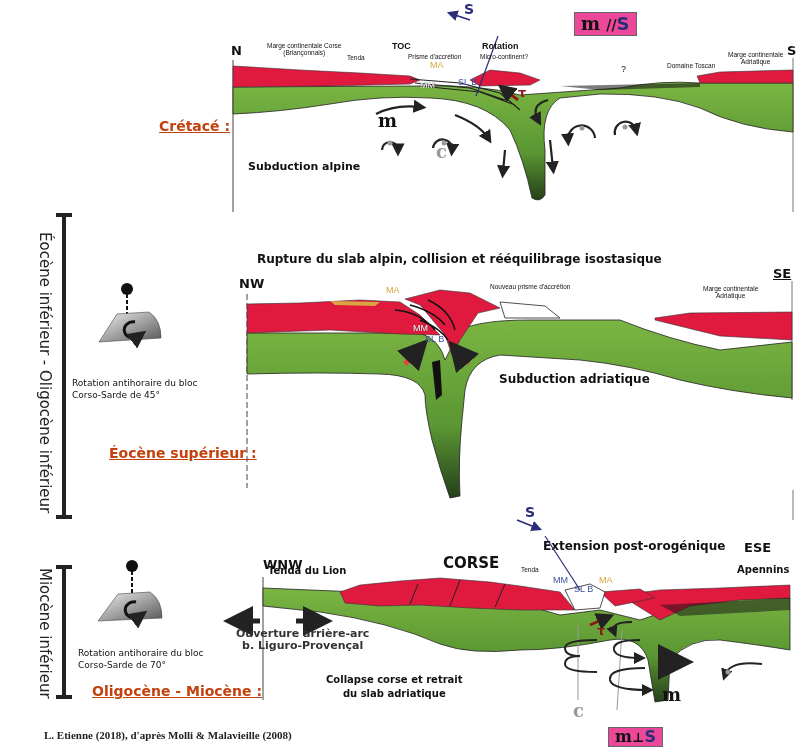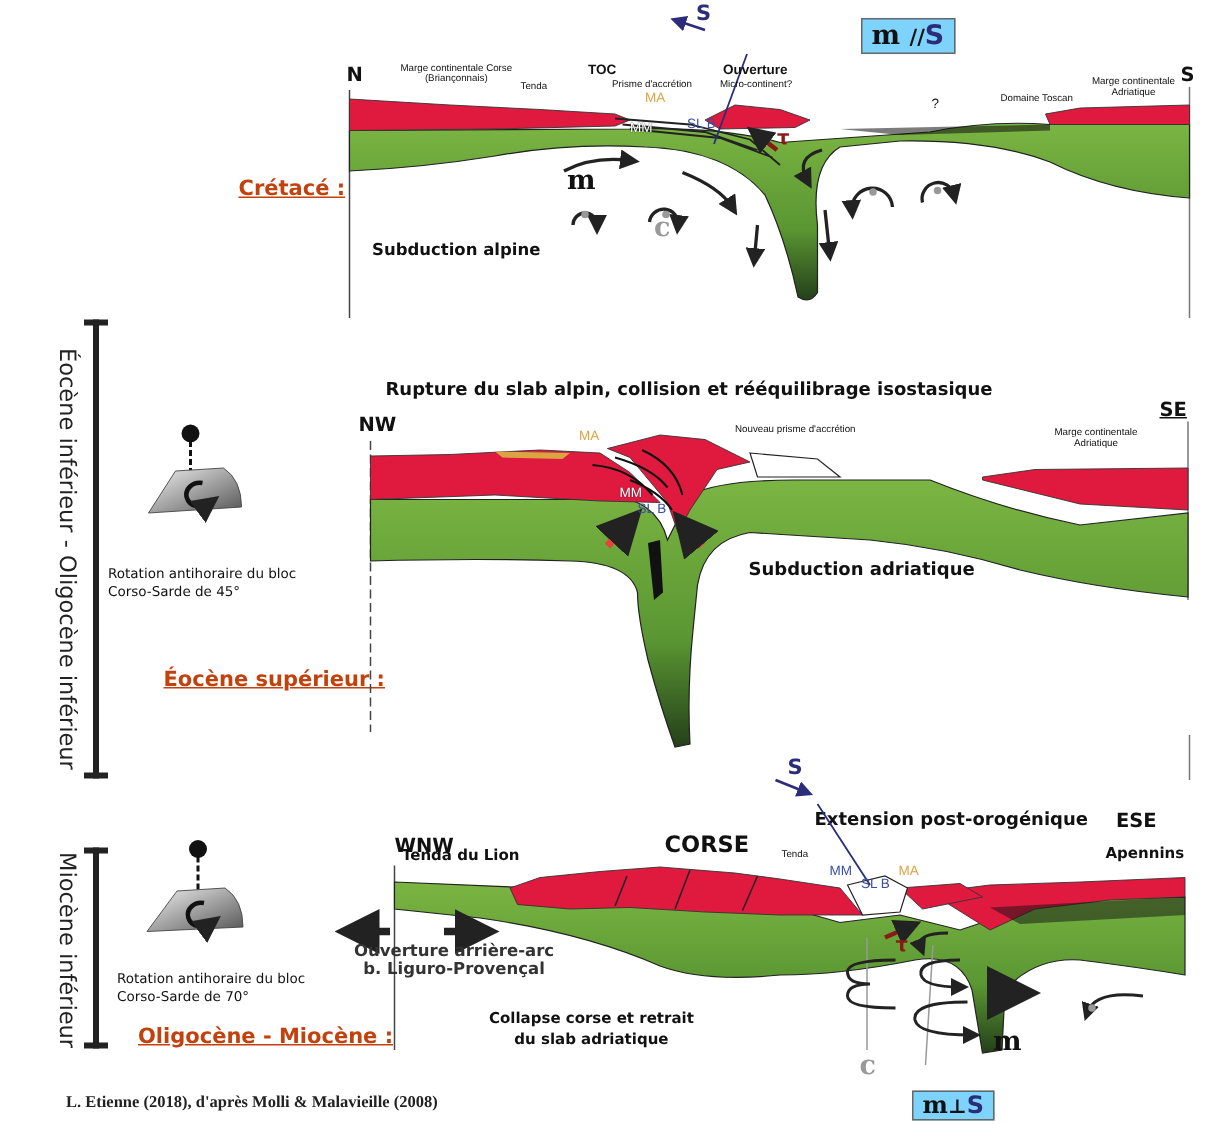--- a/index.html
+++ b/index.html
@@ -9,21 +9,21 @@
   .bold { font-weight: bold; }
   .tiny { font-size: 6.5px; font-family: "Liberation Sans", sans-serif; text-align: center; line-height: 1.15; }
   .small { font-size: 9px; font-family: "Liberation Sans", sans-serif; }
   .caption { font-size: 11px; font-weight: bold; font-family: "DejaVu Sans", sans-serif; }
   .stage { font-size: 14px; font-weight: bold; text-decoration: underline; color: #c2410c; font-family: "DejaVu Sans", sans-serif; }
   .dir { font-size: 13px; font-weight: bold; font-family: "DejaVu Sans", sans-serif; }
   .vlabel { position: absolute; writing-mode: vertical-rl; font-size: 15px; color: #222; font-family: "DejaVu Sans", sans-serif; white-space: nowrap; }
   .bar { position: absolute; width: 4px; background: #222; }
   .bar::before, .bar::after { content: ""; position: absolute; left: -6px; width: 16px; height: 4px; background: #222; }
   .bar::before { top: 0; } .bar::after { bottom: 0; }
-  .boxlabel { position: absolute; border: 1.5px solid #666; background: #7dd3fc; font-family: "DejaVu Serif", serif; font-weight: bold; font-size: 18px; padding: 1px 6px; line-height: 1.1; }
+  .boxlabel { position: absolute; border: 1.5px solid #666; background: #ec4899; font-family: "DejaVu Serif", serif; font-weight: bold; font-size: 18px; padding: 1px 6px; line-height: 1.1; }
   .boxlabel .s { color: #2b2d7a; font-family: "DejaVu Sans", sans-serif; }
   .rot-cap { font-size: 9px; font-family: "DejaVu Sans", sans-serif; line-height: 1.35; }
   .credit { font-family: "Liberation Serif", serif; font-weight: bold; font-size: 11px; color: #222; }
   .serifm { font-family: "DejaVu Serif", serif; font-weight: bold; }
   svg { position: absolute; overflow: visible; }
 </style>
 </head>
 <body>
 
 <svg width="0" height="0" style="position:absolute">
@@ -98,21 +98,21 @@
     </g>
   </svg>
 
   <div class="t tiny" style="left:267px; top:42px;">
     <span>Marge continentale Corse</span><br>
     <span>(Briançonnais)</span>
   </div>
   <div class="t tiny" style="left:347px; top:54px;">Tenda</div>
   <div class="t small bold" style="left:392px; top:42px;">TOC</div>
   <div class="t tiny" style="left:408px; top:53px;">Prisme d'accrétion</div>
-  <div class="t small bold" style="left:482px; top:42px;">Ouverture</div>
+  <div class="t small bold" style="left:482px; top:42px;">Rotation</div>
   <div class="t tiny" style="left:480px; top:53px;">Micro-continent?</div>
   <div class="t tiny" style="left:621px; top:64px; font-size:9px;">?</div>
   <div class="t tiny" style="left:667px; top:62px;">Domaine Toscan</div>
   <div class="t tiny" style="left:728px; top:51px;">
     <span>Marge continentale</span><br>
     <span>Adriatique</span>
   </div>
   <div class="t small" style="left:430px; top:61px; color:#d9a441;">MA</div>
   <div class="t small" style="left:420px; top:81px; color:#fff; text-shadow:0 0 1px #222;">MM</div>
   <div class="t small" style="left:458px; top:78px; color:#3a4fa0;">SL B</div>

